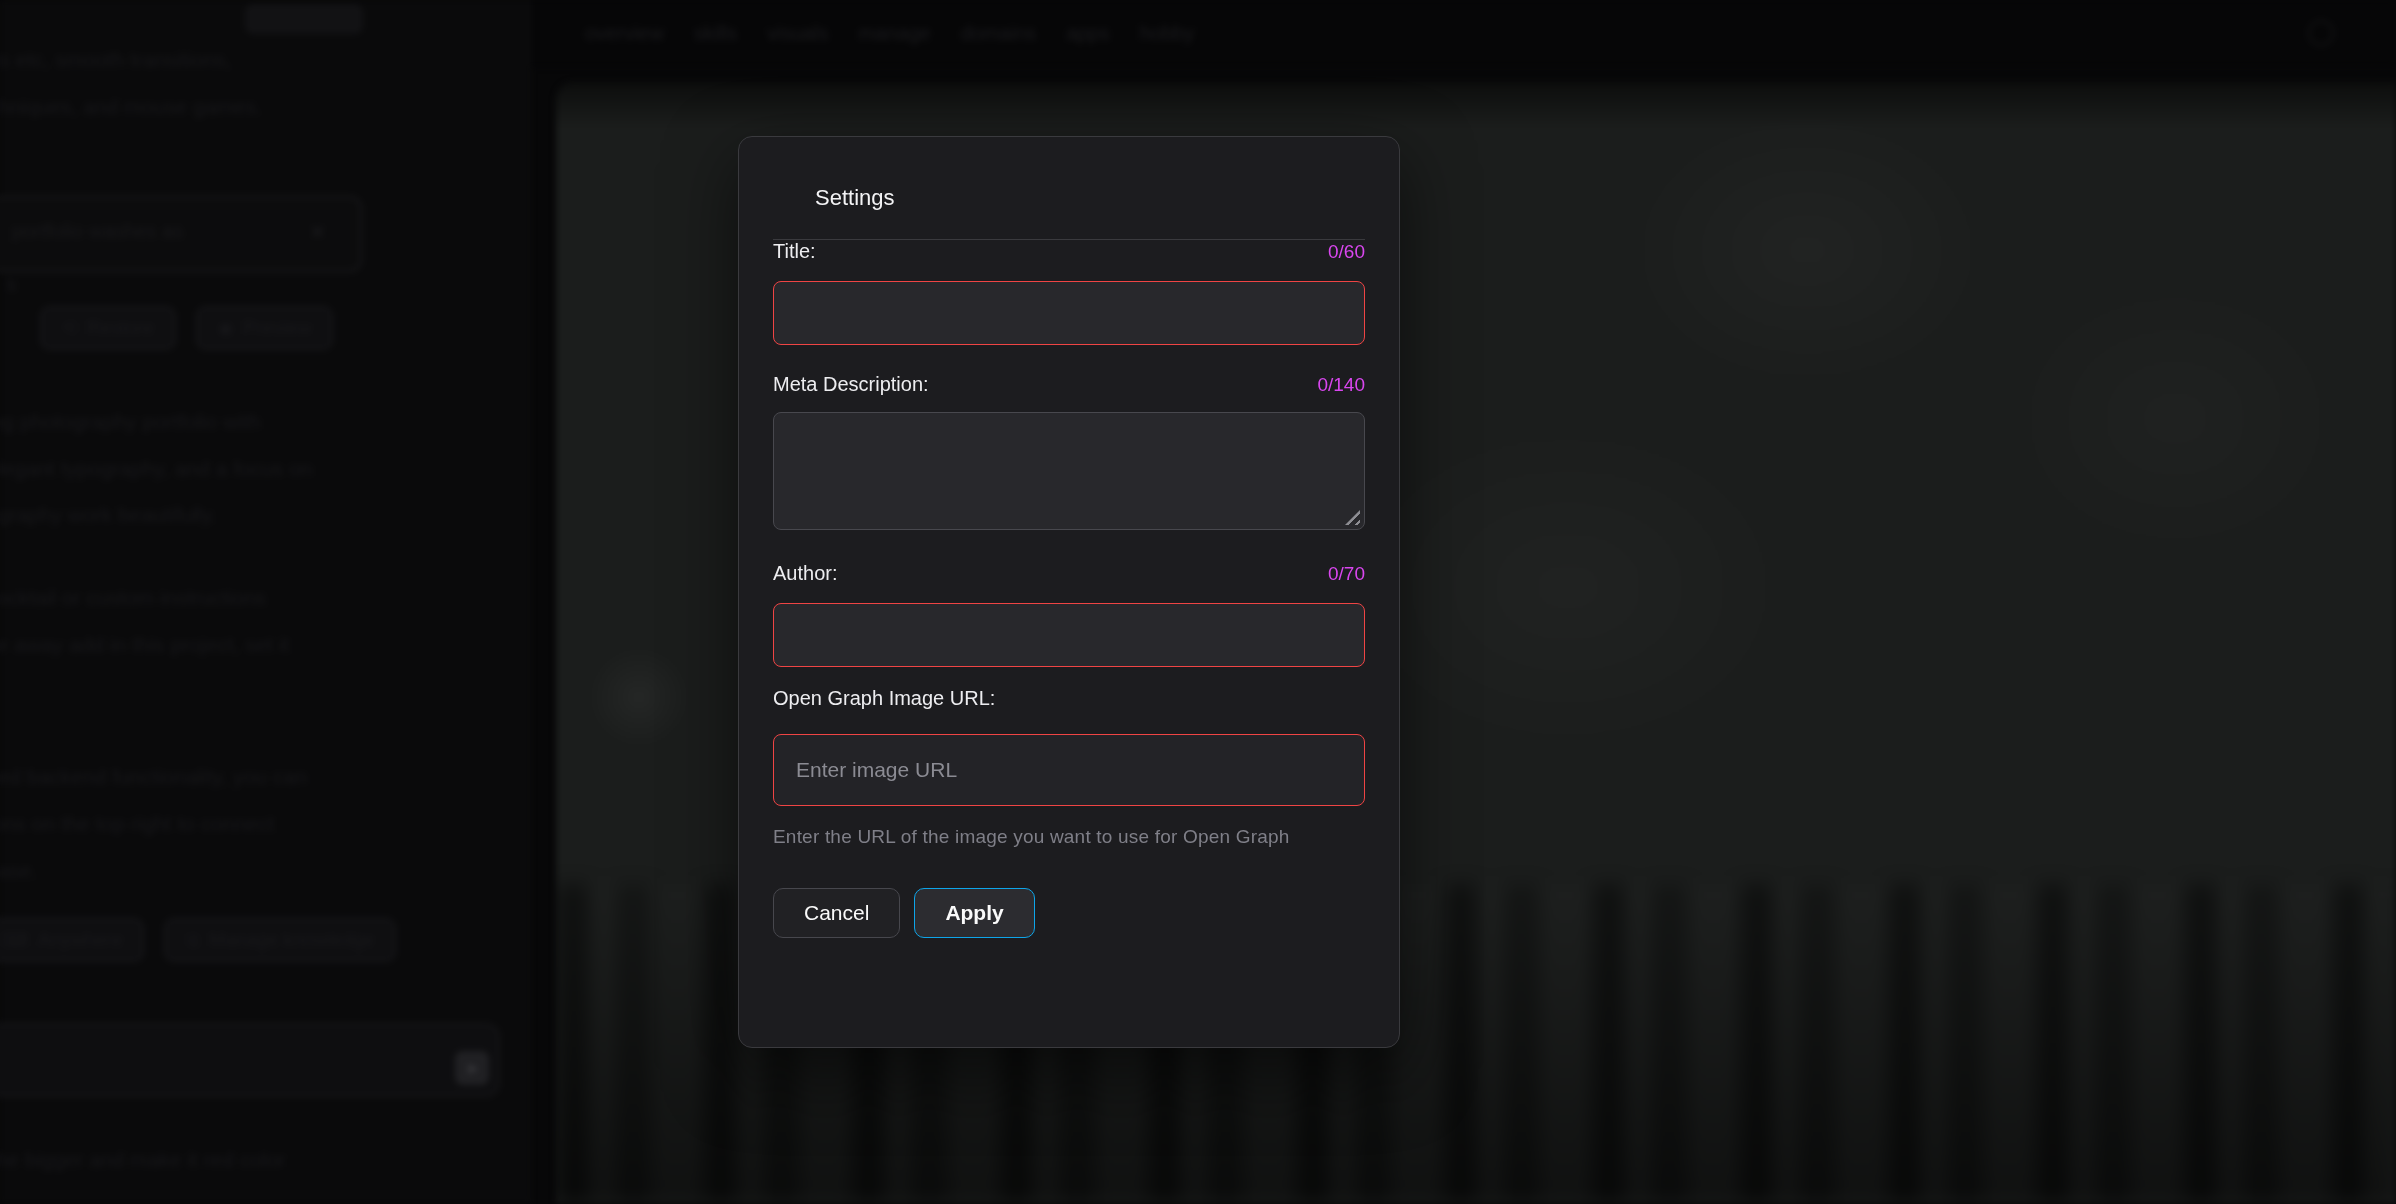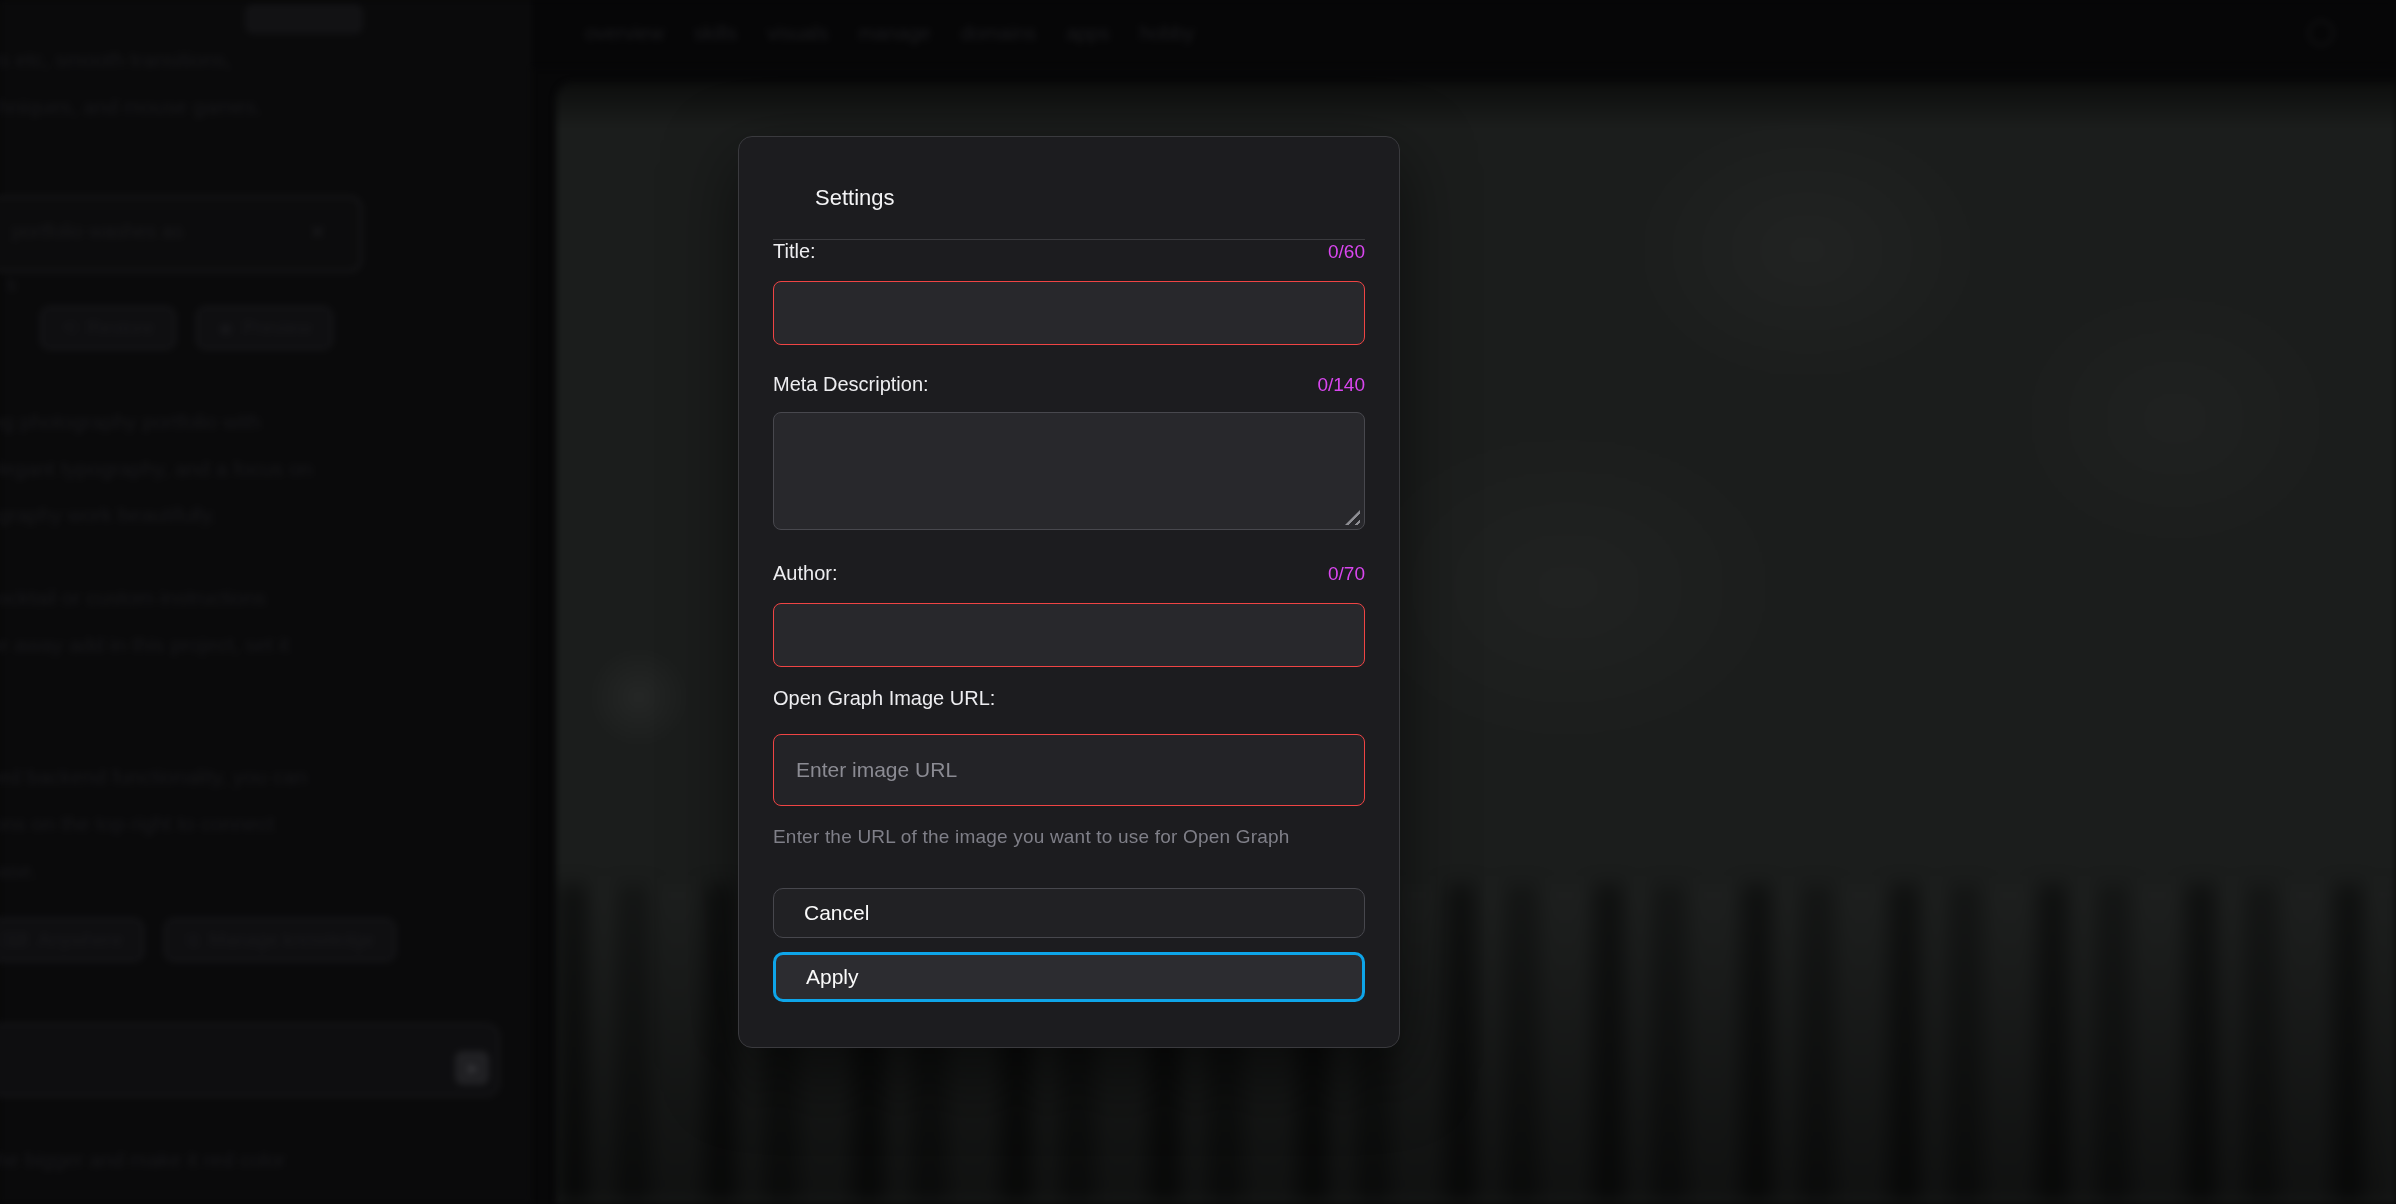--- a/index.html
+++ b/index.html
@@ -69,25 +69,25 @@
   .ta-wrap{position:relative;margin-top:16px;}
   .t-area{display:block;width:100%;height:118px;background:#28282c;border:1px solid #48484e;
           border-radius:8px;color:#ececee;font-size:21px;padding:14px 22px;resize:none;outline:none;
           font-family:"Liberation Sans",sans-serif;}
   .resize-grip{position:absolute;right:5px;bottom:5px;width:15px;height:15px;
           background:repeating-linear-gradient(135deg, transparent 0 4px, #8d8d93 4px 6.5px);
           clip-path:polygon(100% 0, 0 100%, 100% 100%);}
   .url-input{height:72px;margin-top:24px;background:#232327;}
   .url-input::placeholder{color:#8b8b93;}
   .helper{margin-top:20px;font-size:19px;color:#7f7f88;letter-spacing:0.2px;}
-  .btn-row{display:flex;justify-content:flex-start;gap:14px;margin-top:40px;flex-direction:column;}
+  .btn-row{display:flex;justify-content:flex-start;gap:14px;margin-top:40px;}
   .btn{height:50px;border-radius:10px;font-size:21px;color:#fafafa;display:flex;align-items:center;
        padding:0 30px;font-family:"Liberation Sans",sans-serif;cursor:pointer;}
   .btn-cancel{background:#212124;border:1px solid #47474d;}
-  .btn-apply{background:#2c2c30;border:3px solid #0ea5e9;}
+  .btn-apply{background:#2c2c30;border:1px solid #0ea5e9;font-weight:bold;}
 </style>
 </head>
 <body>
 
 <div id="screen">
 
   <div class="backdrop">
 
     <div class="topbar">
       <div class="topnav">

